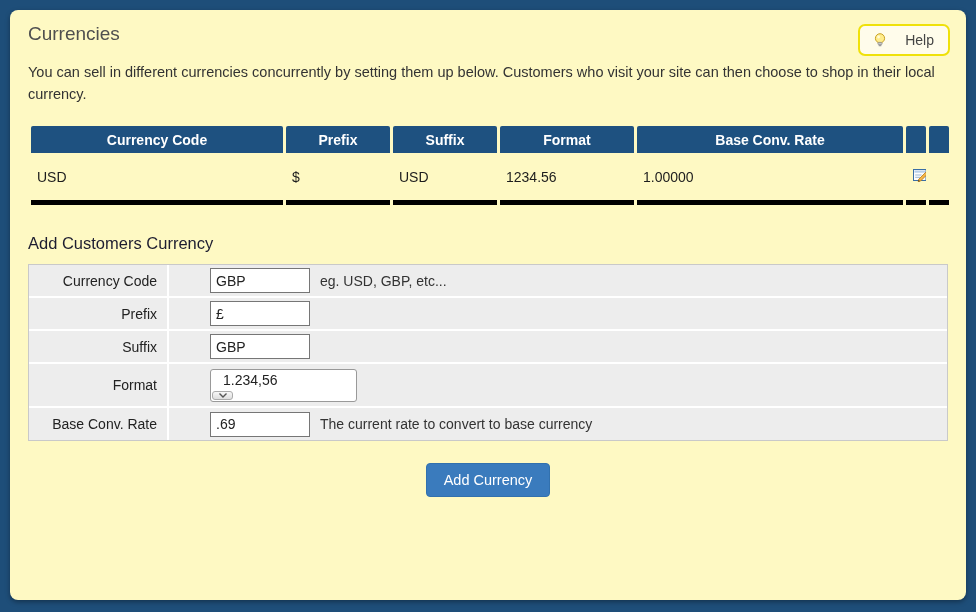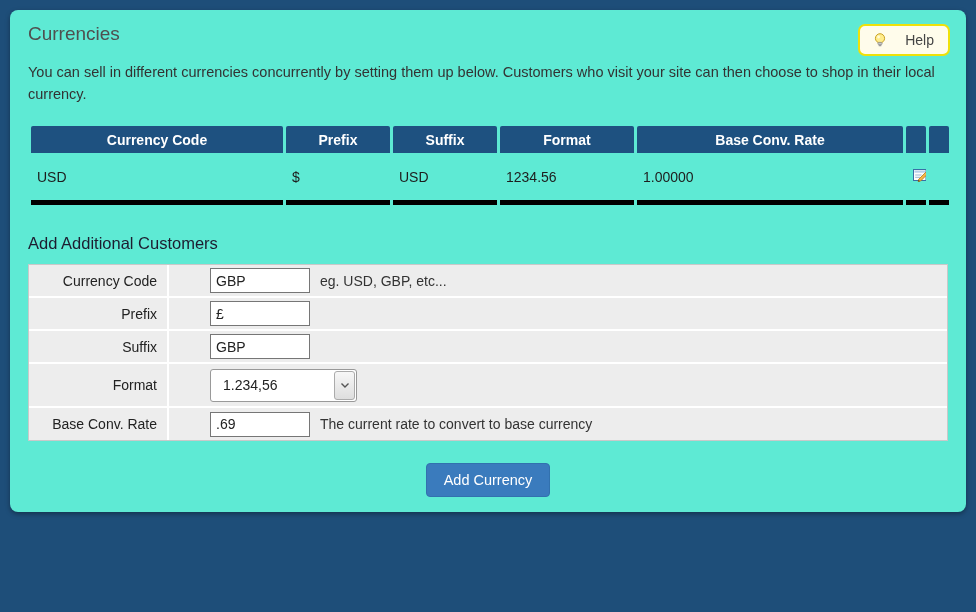--- a/index.html
+++ b/index.html
@@ -4,23 +4,23 @@
 <style>
   * { margin:0; padding:0; box-sizing:border-box; }
   html,body { width:976px; height:612px; }
   body {
     background:#1e4e79;
     font-family:"Liberation Sans", sans-serif;
     padding:10px 10px 12px 10px;
   }
   .panel {
     position:relative;
-    background:#5eead4;
+    background:#fef9c3;
     width:956px;
-    height:502px;
+    height:590px;
     border-radius:8px;
     box-shadow:0 2px 5px rgba(0,0,0,0.35);
     padding:0 18px;
     overflow:hidden;
   }
   .page-title {
     padding-top:13px;
     font-size:19px;
     font-weight:normal;
     color:#4f4f4f;
@@ -137,20 +137,21 @@
   }
   .hint { font-size:14px; color:#333; margin-left:10px; }
   .select {
     display:flex;
     width:147px;
     height:33px;
     background:#fff;
     border:1px solid #999;
     border-radius:3px;
     cursor:pointer;
+    flex-direction:column;
   }
   .select-value {
     flex:1;
     display:flex;
     align-items:center;
     padding-left:12px;
     font-size:14px;
     color:#222;
   }
   .select-arrow {
@@ -235,21 +236,21 @@
               <path d="M6.2 14.6 L8 14.2 L6.6 12.8 Z" fill="#4a3a22"></path>
             </svg>
           </span>
         </td>
         <td class="icon-cell"></td>
       </tr>
     </tbody>
   </table>
 
 
-  <h2 class="section-heading">Add Additional Customers</h2>
+  <h2 class="section-heading">Add Customers Currency</h2>
 
   <div class="add-form">
 
     <div class="form-row">
       <div class="form-label">Currency Code</div>
       <div class="form-field">
         <input type="text" value="GBP" style="">
         <span class="hint">eg. USD, GBP, etc...</span>
       </div>
     </div>

